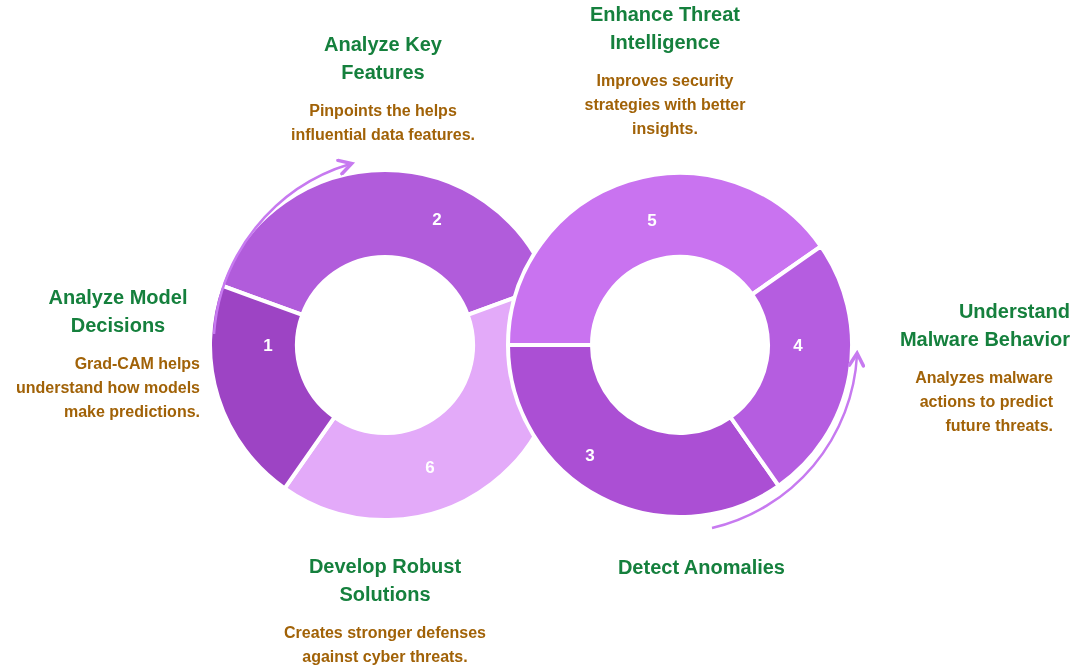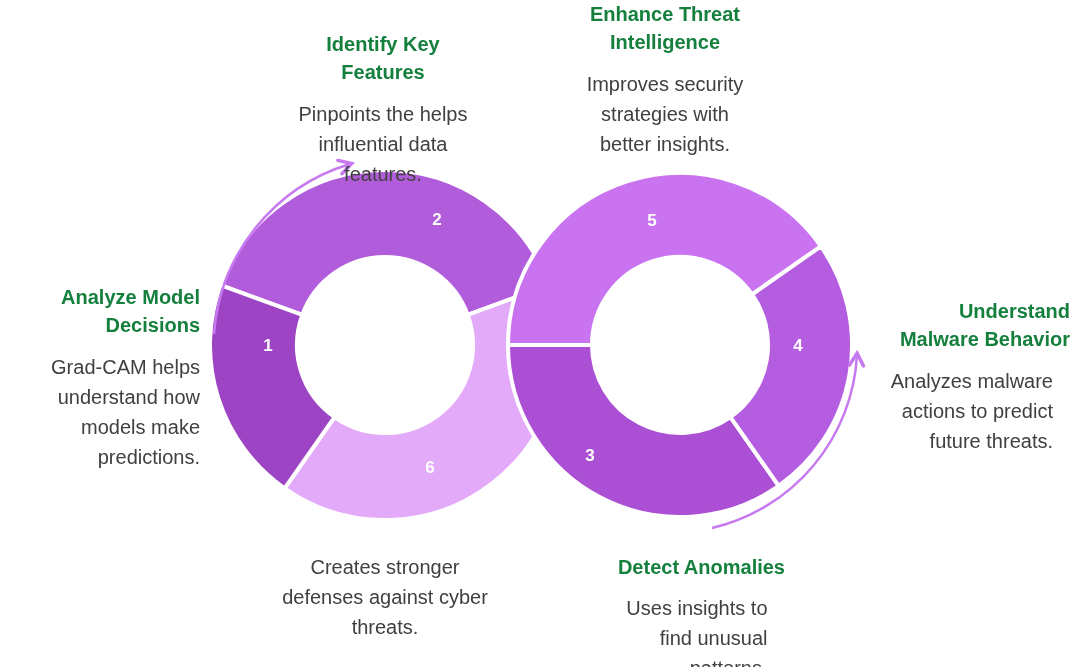--- a/index.html
+++ b/index.html
@@ -21,30 +21,30 @@
   }
   .label { position: absolute; color: #141414; }
   .label h2 {
     font-size: 20px;
     font-weight: 700;
     line-height: 1.42;
     color: #15803d;
     margin-bottom: 12px;
   }
   .label p {
-    font-size: 20px;
-    font-weight: 400;
+    font-size: 16px;
+    font-weight: 700;
     line-height: 1.5;
-    color: #404040;
+    color: #a16207;
   }
   .lbl-identify   { left: 288px; top: 30px;  width: 190px; text-align: center; }
   .lbl-enhance    { left: 565px; top: 0px;   width: 200px; text-align: center; }
   .lbl-enhance p  { max-width: 175px; margin: 0 auto; }
   .lbl-analyze    { left: 0px;   top: 283px; width: 200px; text-align: right; }
-  .lbl-analyze h2 { text-align: right; padding-left: 36px; }
+  .lbl-analyze h2 { text-align: center; padding-left: 36px; }
   .lbl-understand { left: 875px; top: 297px; width: 195px; text-align: right; }
   .lbl-understand p { max-width: 178px; }
   .lbl-develop    { left: 280px; top: 552px; width: 210px; text-align: center; }
   .lbl-develop h2 { max-width: 185px; margin-left: auto; margin-right: auto; margin-bottom: 12px; }
   .lbl-detect     { left: 575px; top: 553px; width: 210px; text-align: right; }
   .lbl-detect p   { max-width: 175px; margin: 0 auto; }
 </style>
 </head>
 <body>
 
@@ -74,41 +74,41 @@
     <text class="segnum" x="590" y="461">3</text>
     <text class="segnum" x="798" y="351">4</text>
     <text class="segnum" x="652" y="226">5</text>
     <text class="segnum" x="430" y="473">6</text>
 
     <path d="M 214 334 A 192 192 0 0 1 350 164" fill="none" stroke-width="2.5" marker-end="url(#arrowhead)" stroke="#c77af0"></path>
     <path d="M 712 528 A 188 188 0 0 0 857 355" fill="none" stroke-width="2.5" marker-end="url(#arrowhead)" stroke="#c77af0"></path>
   </svg>
 
   <div class="label lbl-identify">
-    <h2>Identify Key Features</h2>
+    <h2>Analyze Key Features</h2>
     <p>Pinpoints the helps influential data features.</p>
   </div>
 
   <div class="label lbl-enhance">
     <h2>Enhance Threat Intelligence</h2>
     <p>Improves security strategies with better insights.</p>
   </div>
 
   <div class="label lbl-analyze">
     <h2>Analyze Model Decisions</h2>
     <p>Grad-CAM helps understand how models make predictions.</p>
   </div>
 
   <div class="label lbl-understand">
     <h2>Understand Malware Behavior</h2>
     <p>Analyzes malware actions to predict future threats.</p>
   </div>
 
   <div class="label lbl-develop">
+    <h2>Develop Robust Solutions</h2>
     <p>Creates stronger defenses against cyber threats.</p>
   </div>
 
   <div class="label lbl-detect">
     <h2>Detect Anomalies</h2>
-    <p>Uses insights to find unusual patterns.</p>
   </div>
 
 </div>
 
 </body></html>

